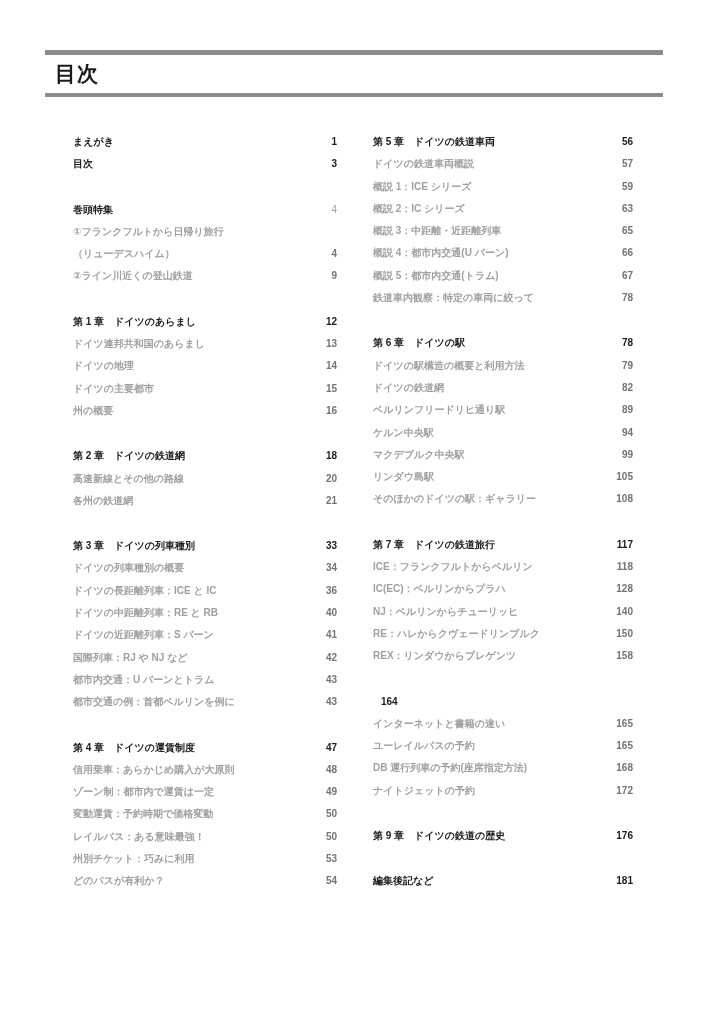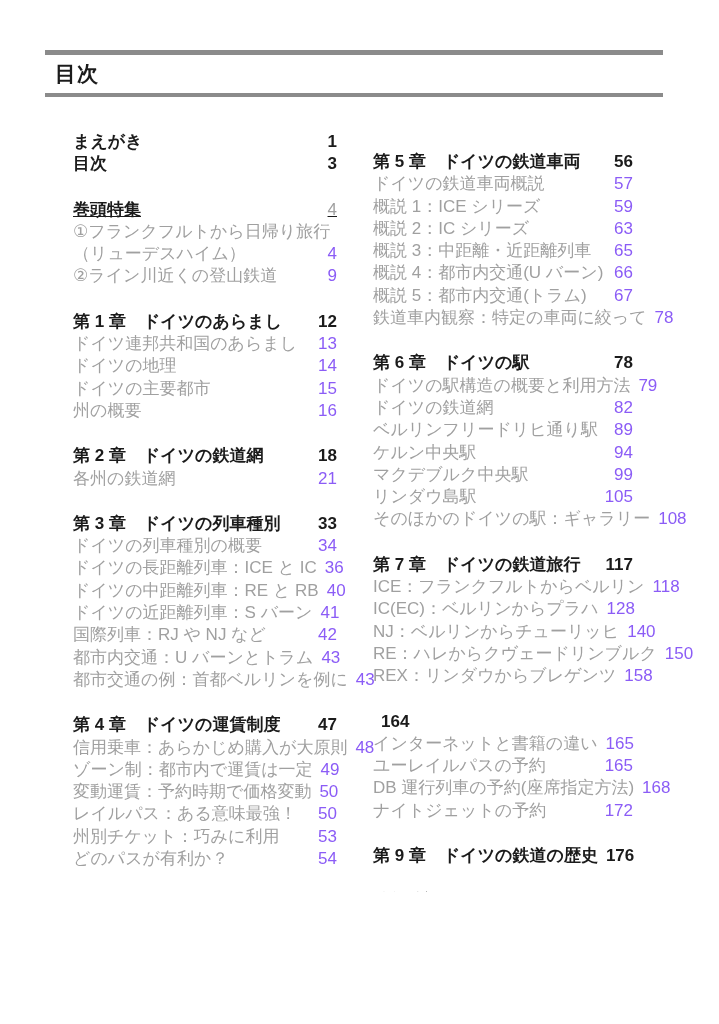--- a/index.html
+++ b/index.html
@@ -39,40 +39,40 @@
   }
   .content {
     margin: 34px 0 0 73px;
     width: 560px;
     display: flex;
   }
   .col {
     display: block;
   }
   .col-left  { width: 264px; margin-right: 36px; }
-  .col-right { width: 260px; margin-top: 20px; }
+  .col-right { width: 260px; }
   .group { margin-top: 23px; }
   .group:first-child { margin-top: 0; }
   .row {
     display: flex;
     justify-content: space-between;
     align-items: center;
     height: 22.3px;
     line-height: 22.3px;
-    font-size: 17px;
+    font-size: 10px;
     white-space: nowrap;
   }
   .row .label { flex: 1 1 auto; overflow: visible; }
   .row .pagenum { flex: 0 0 auto; padding-left: 8px; }
   .row.chapter { font-weight: bold; color: #1b1b1b; }
   .row.chapter .pagenum { font-weight: bold; color: #1b1b1b; }
-  .row.chapterMuted { font-weight: bold; color: #1b1b1b; text-decoration: underline; }
+  .row.chapterMuted { font-weight: bold; color: #1b1b1b; }
   .row.chapterMuted .pagenum { font-weight: normal; color: #a0a0a0; }
-  .row.sub { font-weight: normal; color: #a0a0a0; }
-  .row.sub .pagenum { color: #8b5cf6; }
+  .row.sub { font-weight: bold; color: #a0a0a0; }
+  .row.sub .pagenum { color: #737373; }
   .footer {
     position: absolute;
     left: 0;
     top: 953px;
     width: 719px;
     text-align: center;
     font-family: "Liberation Serif", "DejaVu Serif", serif;
     font-size: 14px;
     color: #333333;
   }
@@ -138,20 +138,24 @@
             <span class="label">州の概要</span>
             <span class="pagenum">16</span>
           </div>
         </div>
         <div class="group">
           <div class="row chapter">
             <span class="label">第 2 章　ドイツの鉄道網</span>
             <span class="pagenum">18</span>
           </div>
           <div class="row sub">
+            <span class="label">高速新線とその他の路線</span>
+            <span class="pagenum">20</span>
+          </div>
+          <div class="row sub">
             <span class="label">各州の鉄道網</span>
             <span class="pagenum">21</span>
           </div>
         </div>
         <div class="group">
           <div class="row chapter">
             <span class="label">第 3 章　ドイツの列車種別</span>
             <span class="pagenum">33</span>
           </div>
           <div class="row sub">

